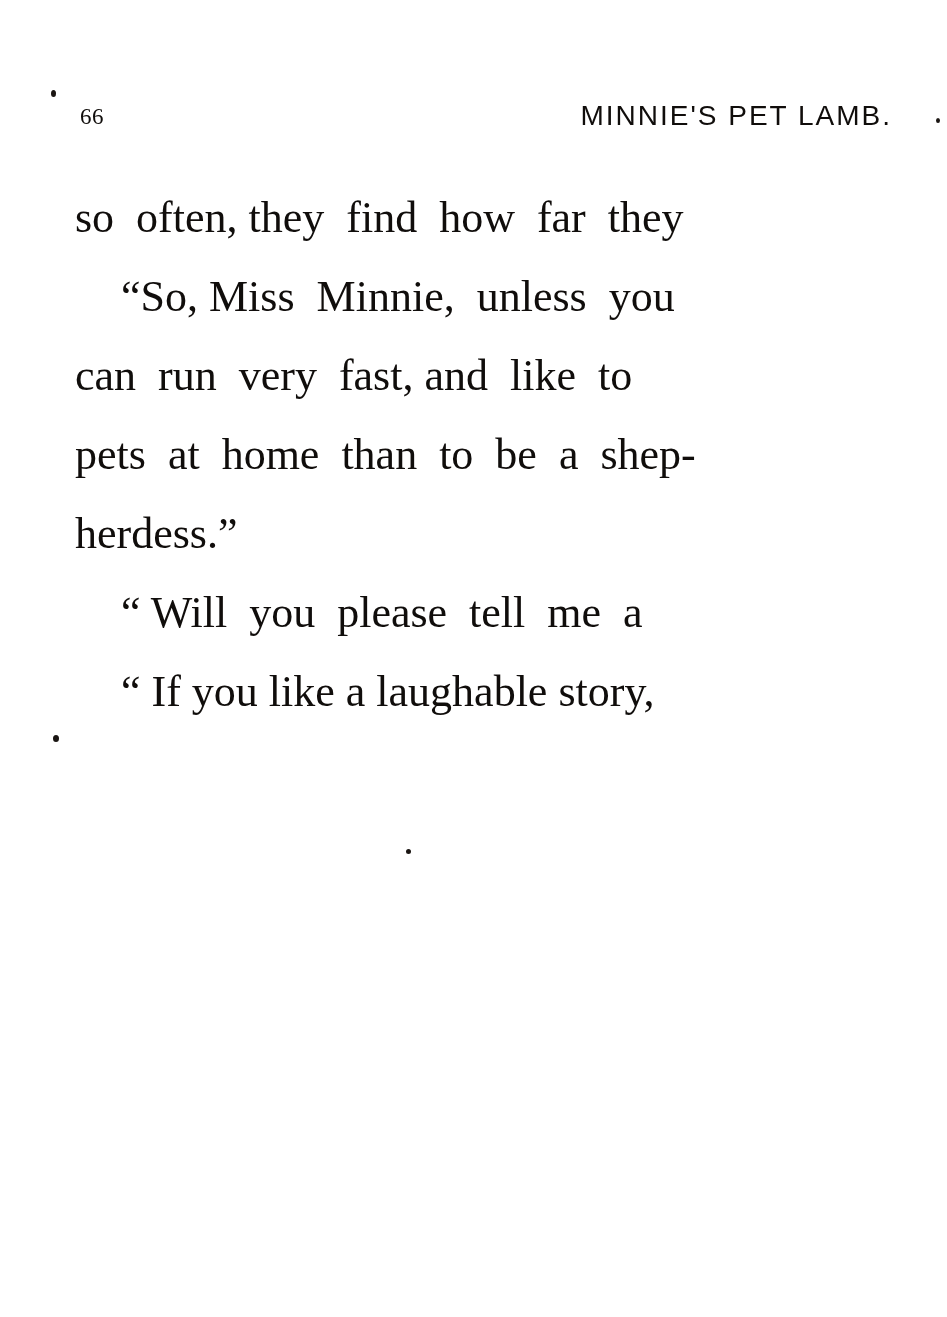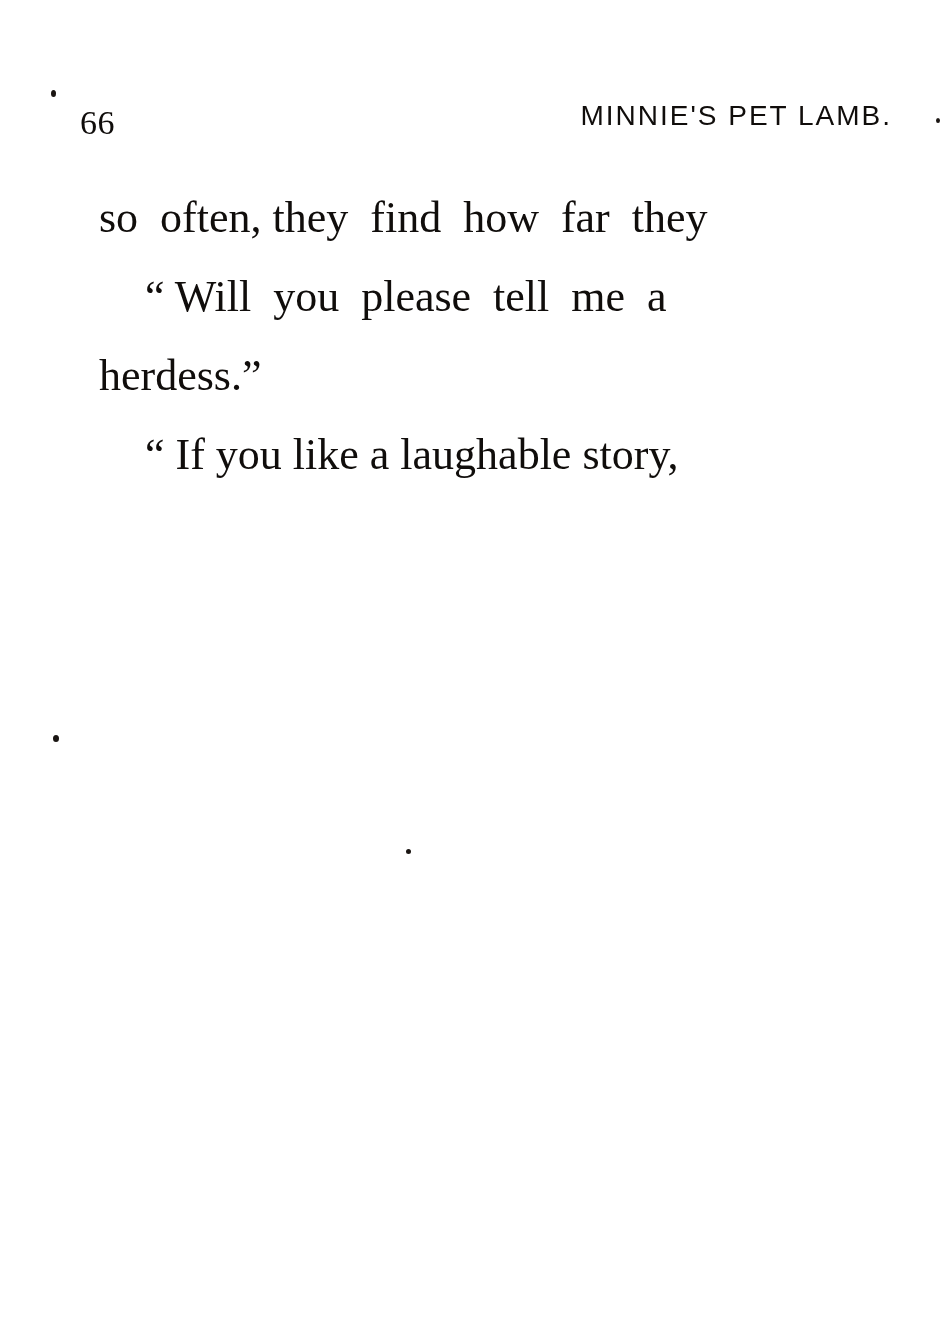--- a/index.html
+++ b/index.html
@@ -29,21 +29,21 @@
     position: absolute;
     left: 72px;
     top: 100px;
     width: 820px;
     height: 40px;
   }
   .folio {
     position: absolute;
     left: 8px;
     top: 4px;
-    font-size: 34px;
+    font-size: 23px;
     letter-spacing: 0.5px;
     font-family: "Liberation Serif", "DejaVu Serif", serif;
   }
   .running-title {
     position: absolute;
     left: 0;
     top: 0;
     width: 820px;
     text-align: right;
     font-size: 28px;
@@ -56,21 +56,20 @@
     position: absolute;
     left: 75px;
     top: 178px;
     width: 800px;
   }
   .line {
     font-size: 44px;
     line-height: 79px;
     white-space: pre;
     letter-spacing: 0px;
-    margin-left: 24px;
   }
   .indent {
     display: inline-block;
     width: 46px;
   }
 
   
   .speck {
     position: absolute;
     background: #1a1512;
@@ -91,18 +90,21 @@
   <div class="speck" id="speck-c"></div>
   <div class="speck" id="speck-d"></div>
 
   <div class="header-row">
     <div class="folio">66</div>
     <div class="running-title">MINNIE'S PET LAMB.</div>
   </div>
 
   <div class="body-text">
     <div class="line"><span>so  often, they  find  how  far  they</span></div>
+    <div class="line"><span class="indent"></span><span>“So, Miss  Minnie,  unless  you</span></div>
+    <div class="line"><span>can  run  very  fast, and  like  to</span></div>
+    <div class="line"><span>pets  at  home  than  to  be  a  shep-</span></div>
+    <div class="line"><span>herdess.”</span></div>
     <div class="line"><span class="indent"></span><span>“ Will  you  please  tell  me  a</span></div>
-    <div class="line"><span>herdess.”</span></div>
     <div class="line"><span class="indent"></span><span>“ If you like a laughable story,</span></div>
   </div>
 
 </div>
 
 </body></html>

